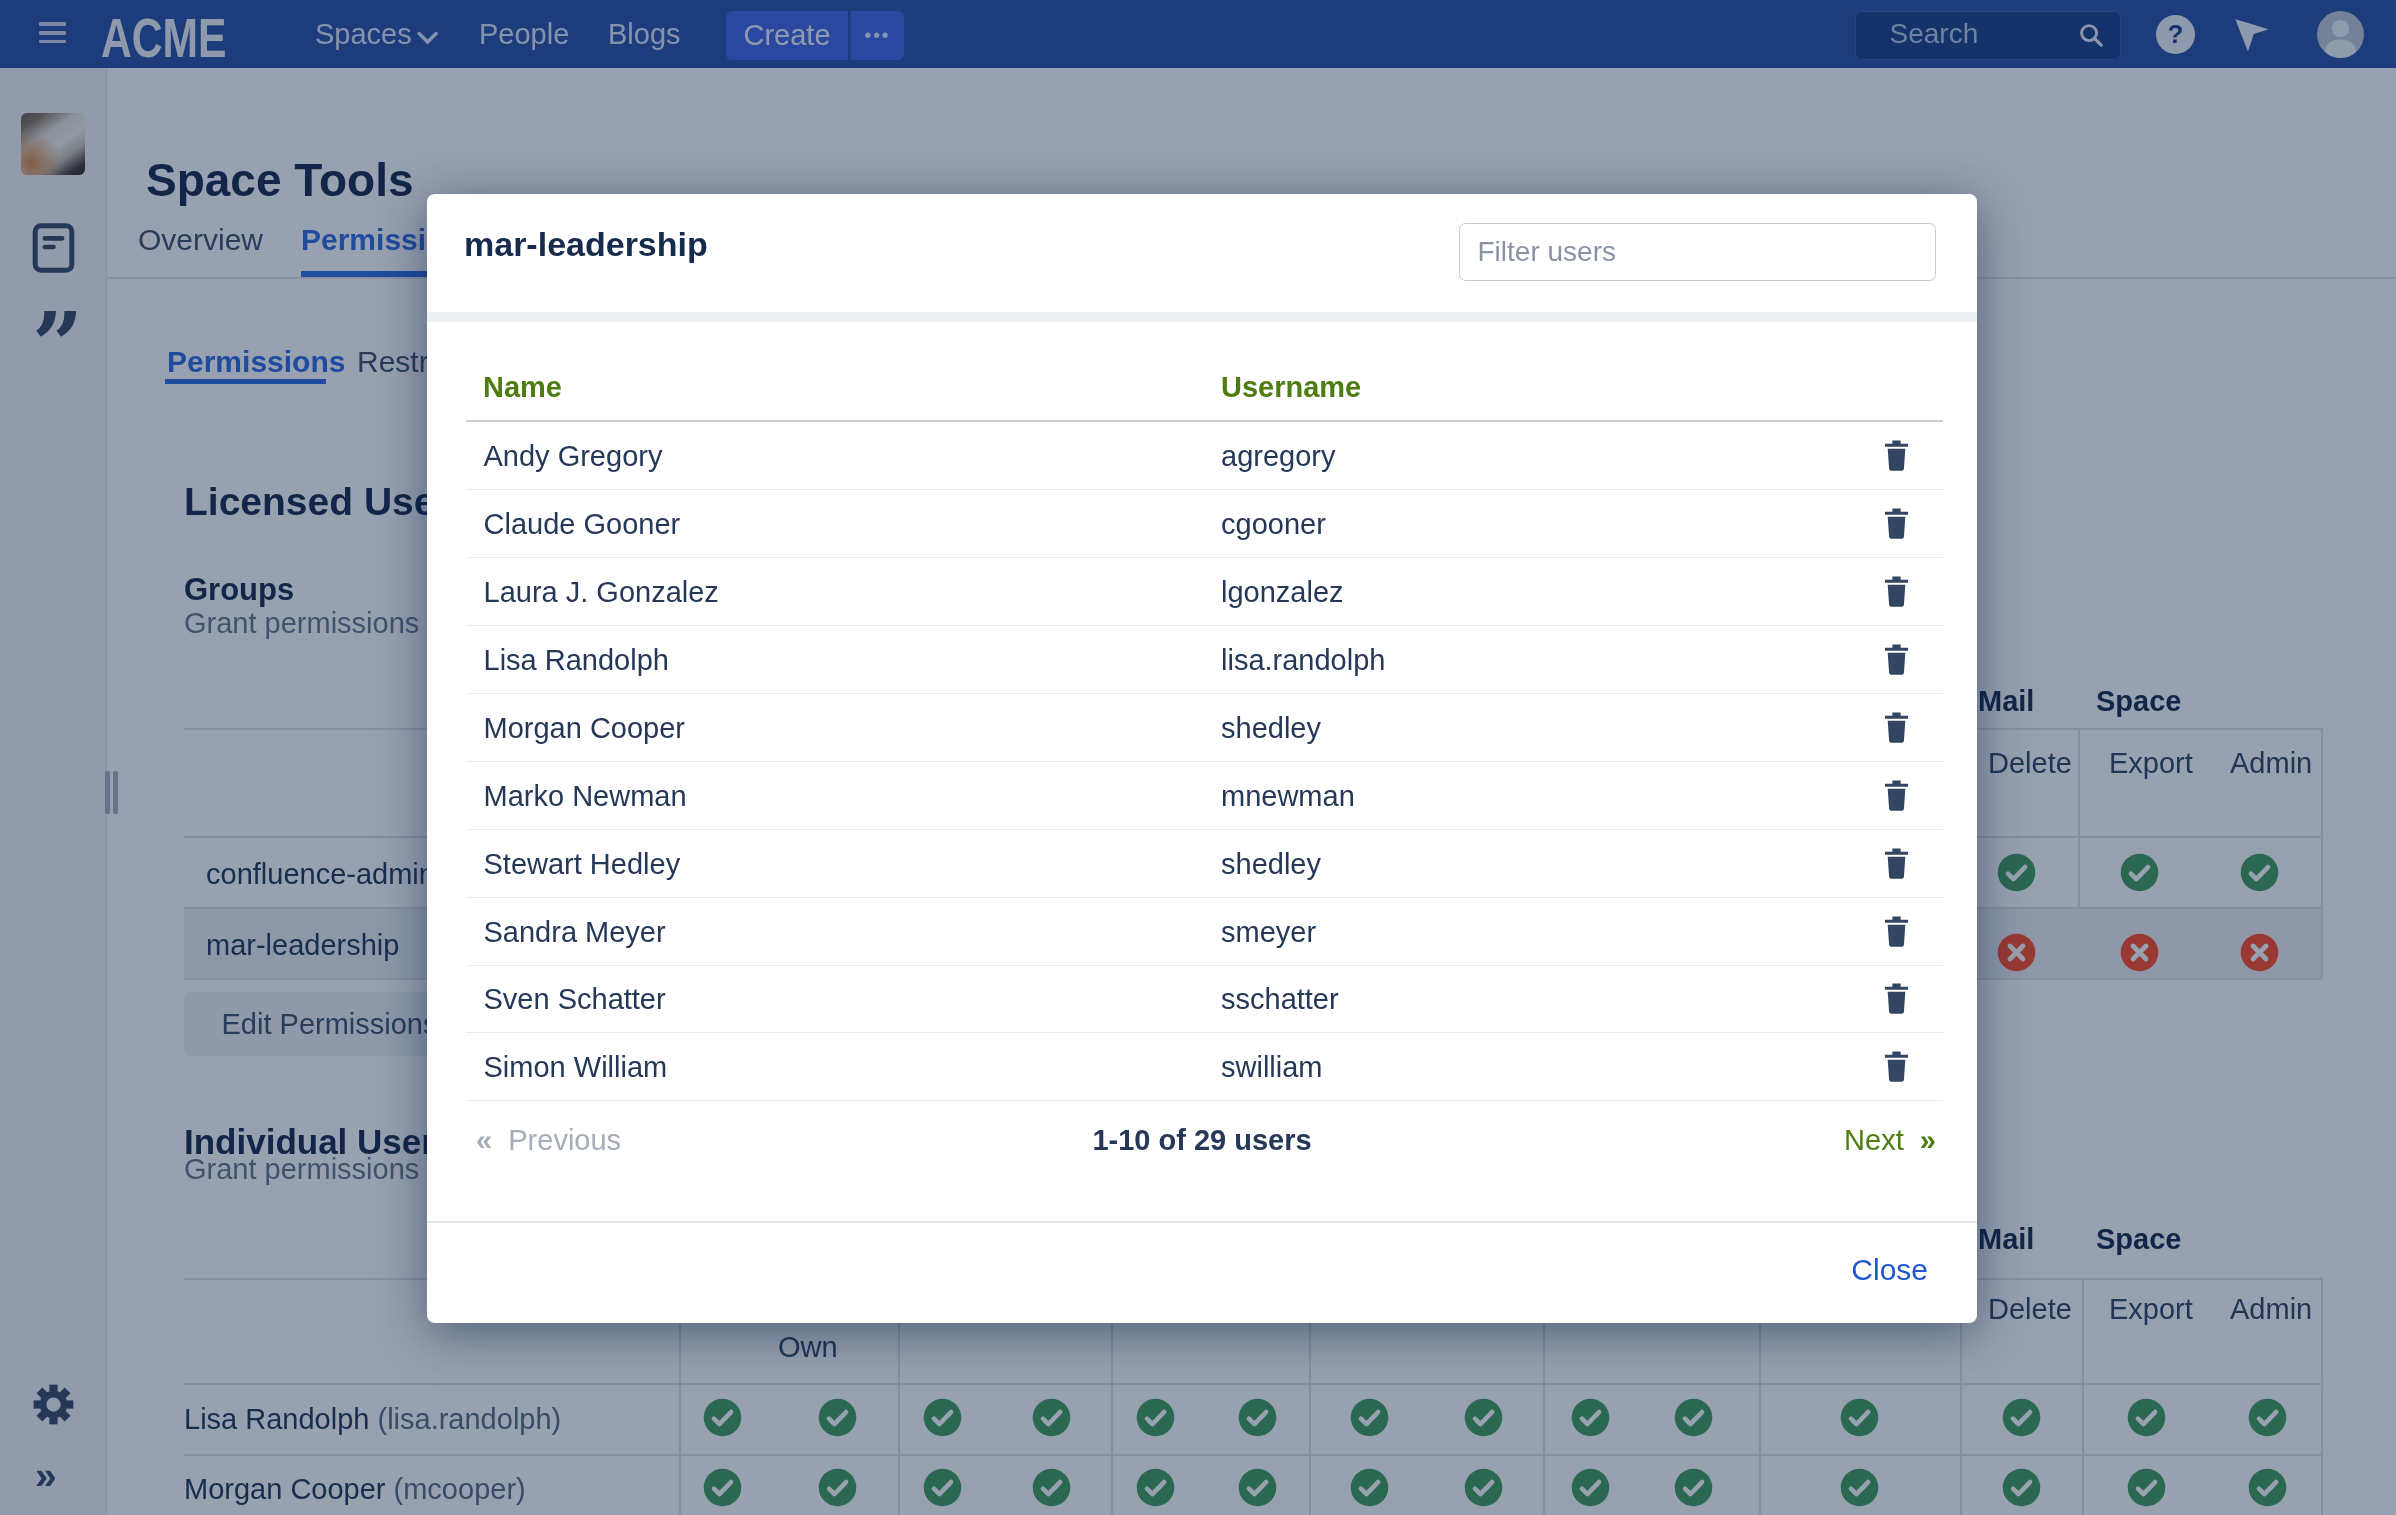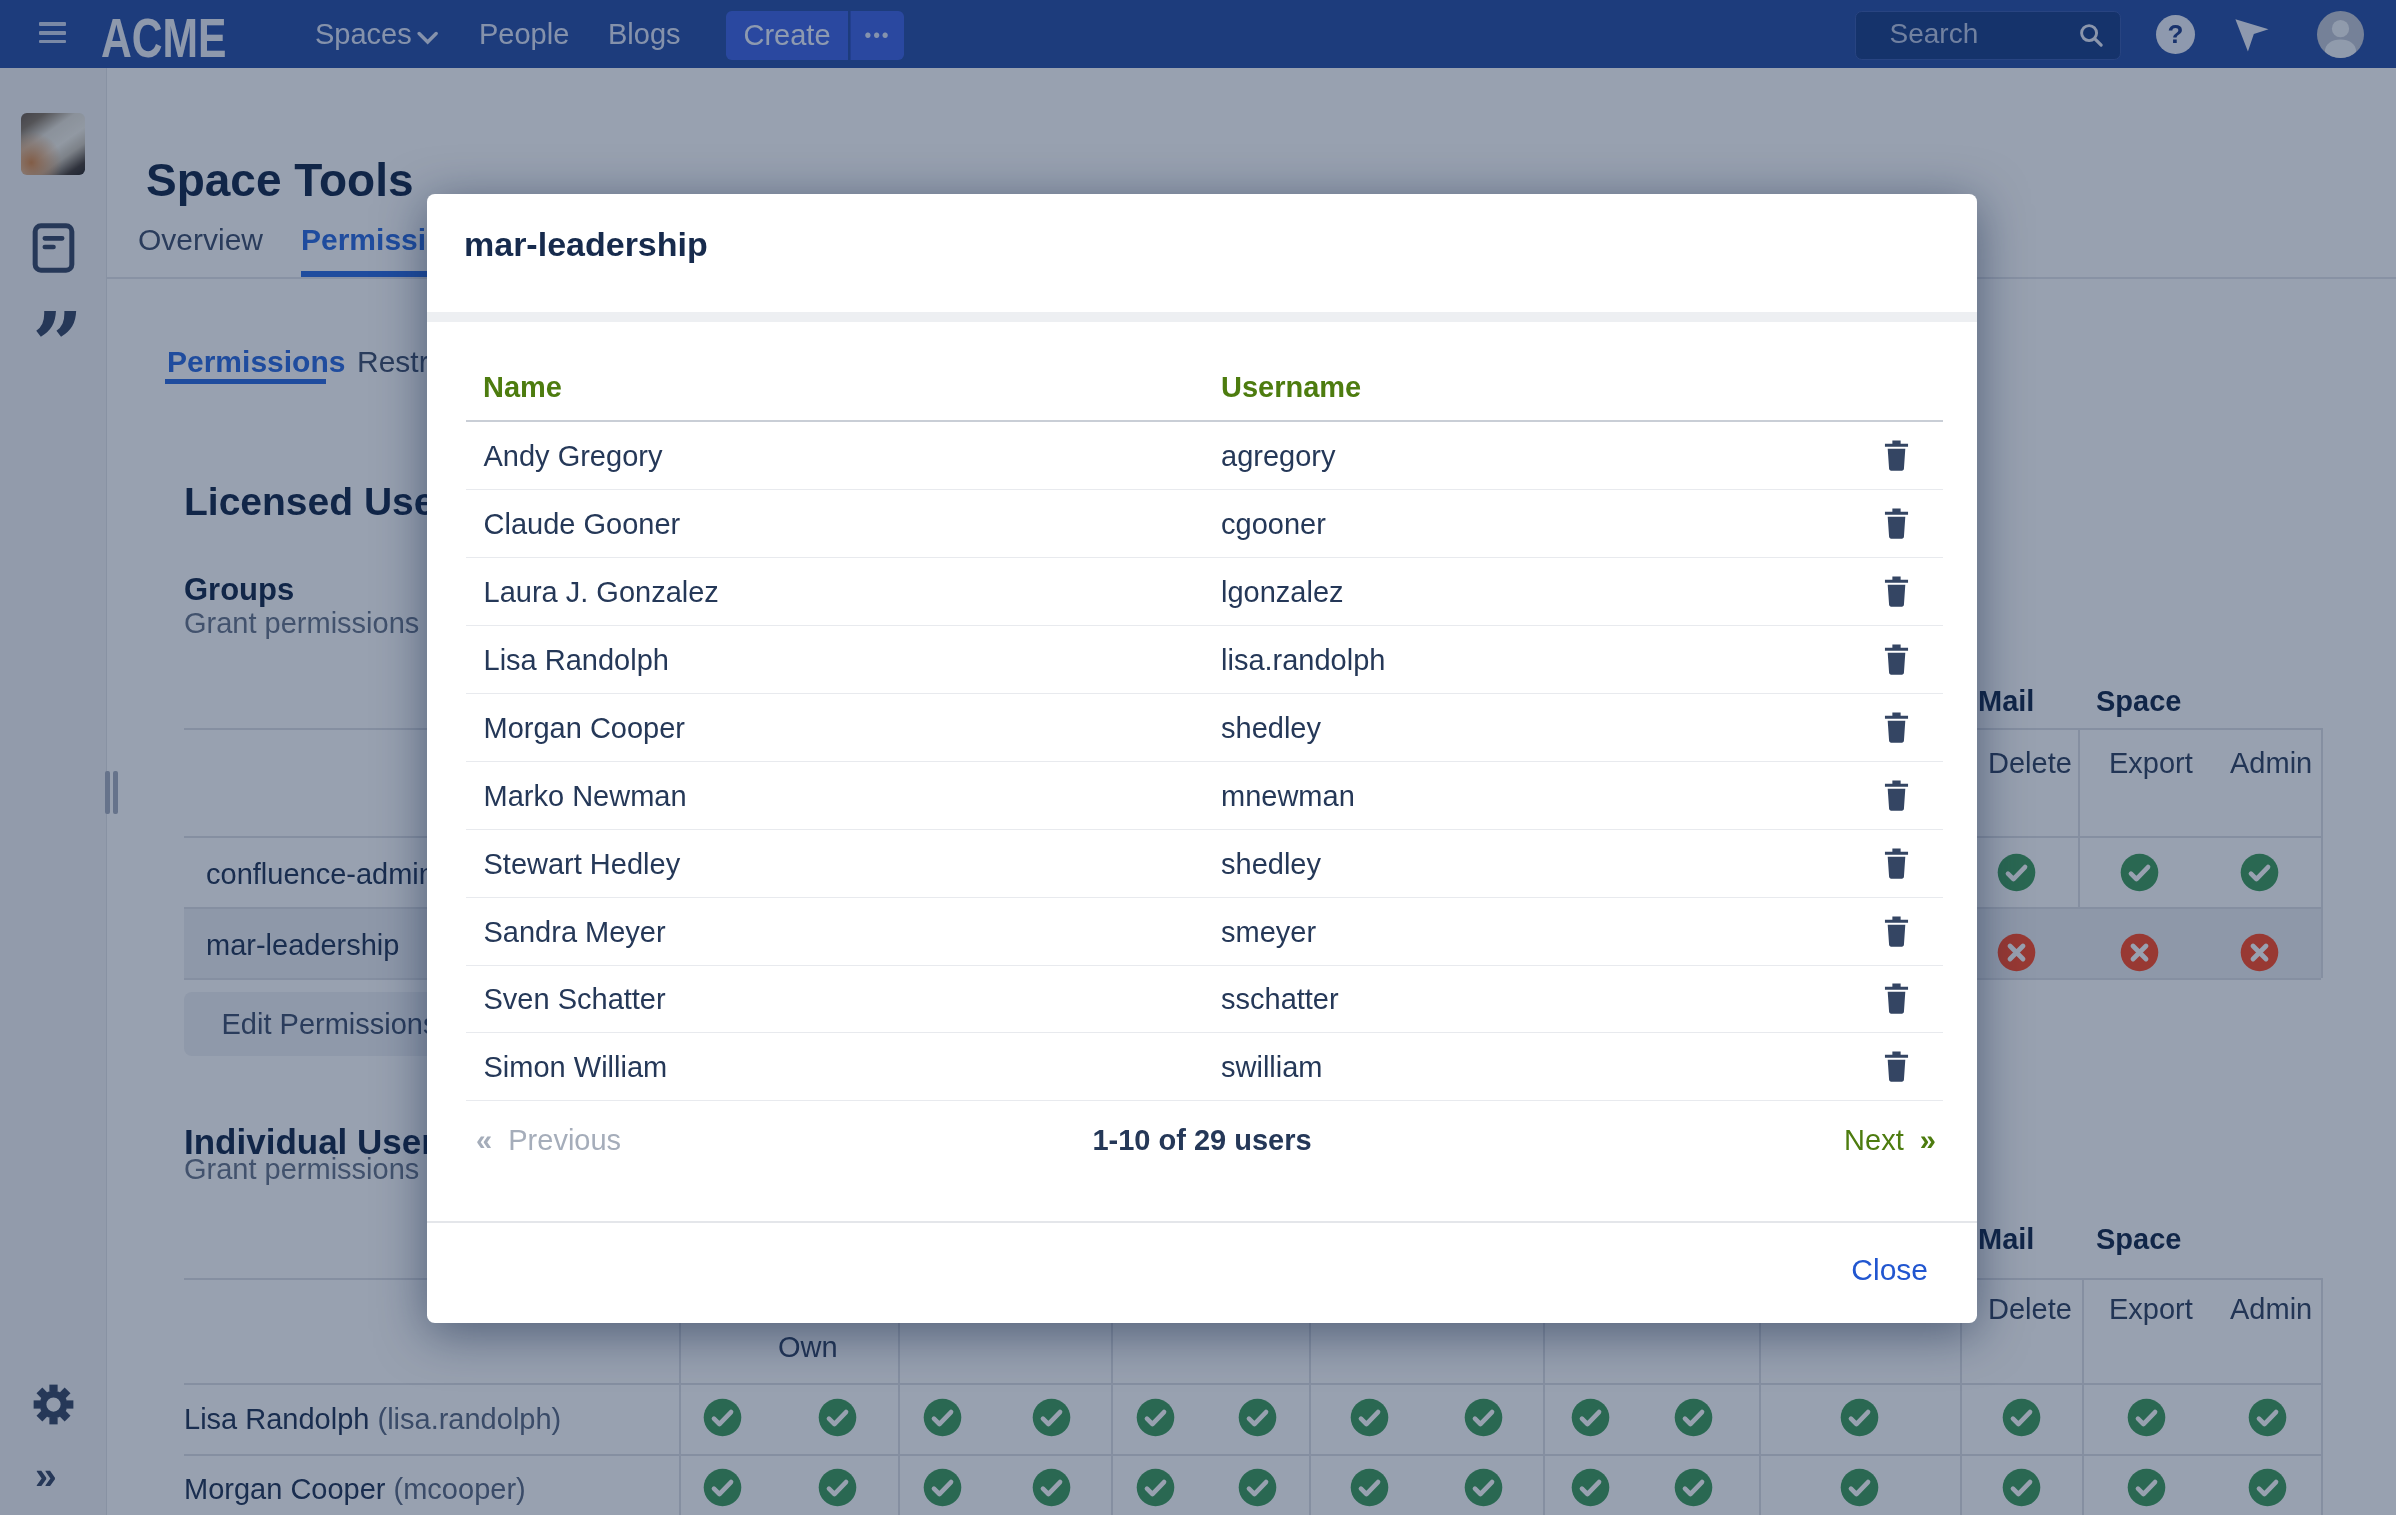--- a/index.html
+++ b/index.html
@@ -359,20 +359,21 @@
     <path d="M7 12.7l3.2 3.2L17 8.8" fill="none" stroke="#fff" stroke-width="2.7" stroke-linecap="round" stroke-linejoin="round"></path>
   </svg>
         </div>
     </main>
   </div>
 
   <div class="blanket"></div>
 
   <div class="modal">
     <div class="modal-title">mar-leadership</div>
+    <input class="filter-input" placeholder="Filter users" style="">
     <div class="modal-head-band"></div>
 
     <span class="mcol-head mcol-name">Name</span>
     <span class="mcol-head mcol-user">Username</span>
     <div class="mhead-line"></div>
 
     <div id="modal-rows">
         <div class="mrow" style="top: 228px;">
           <span class="mname">Andy Gregory</span>
           <span class="muser">agregory</span>

